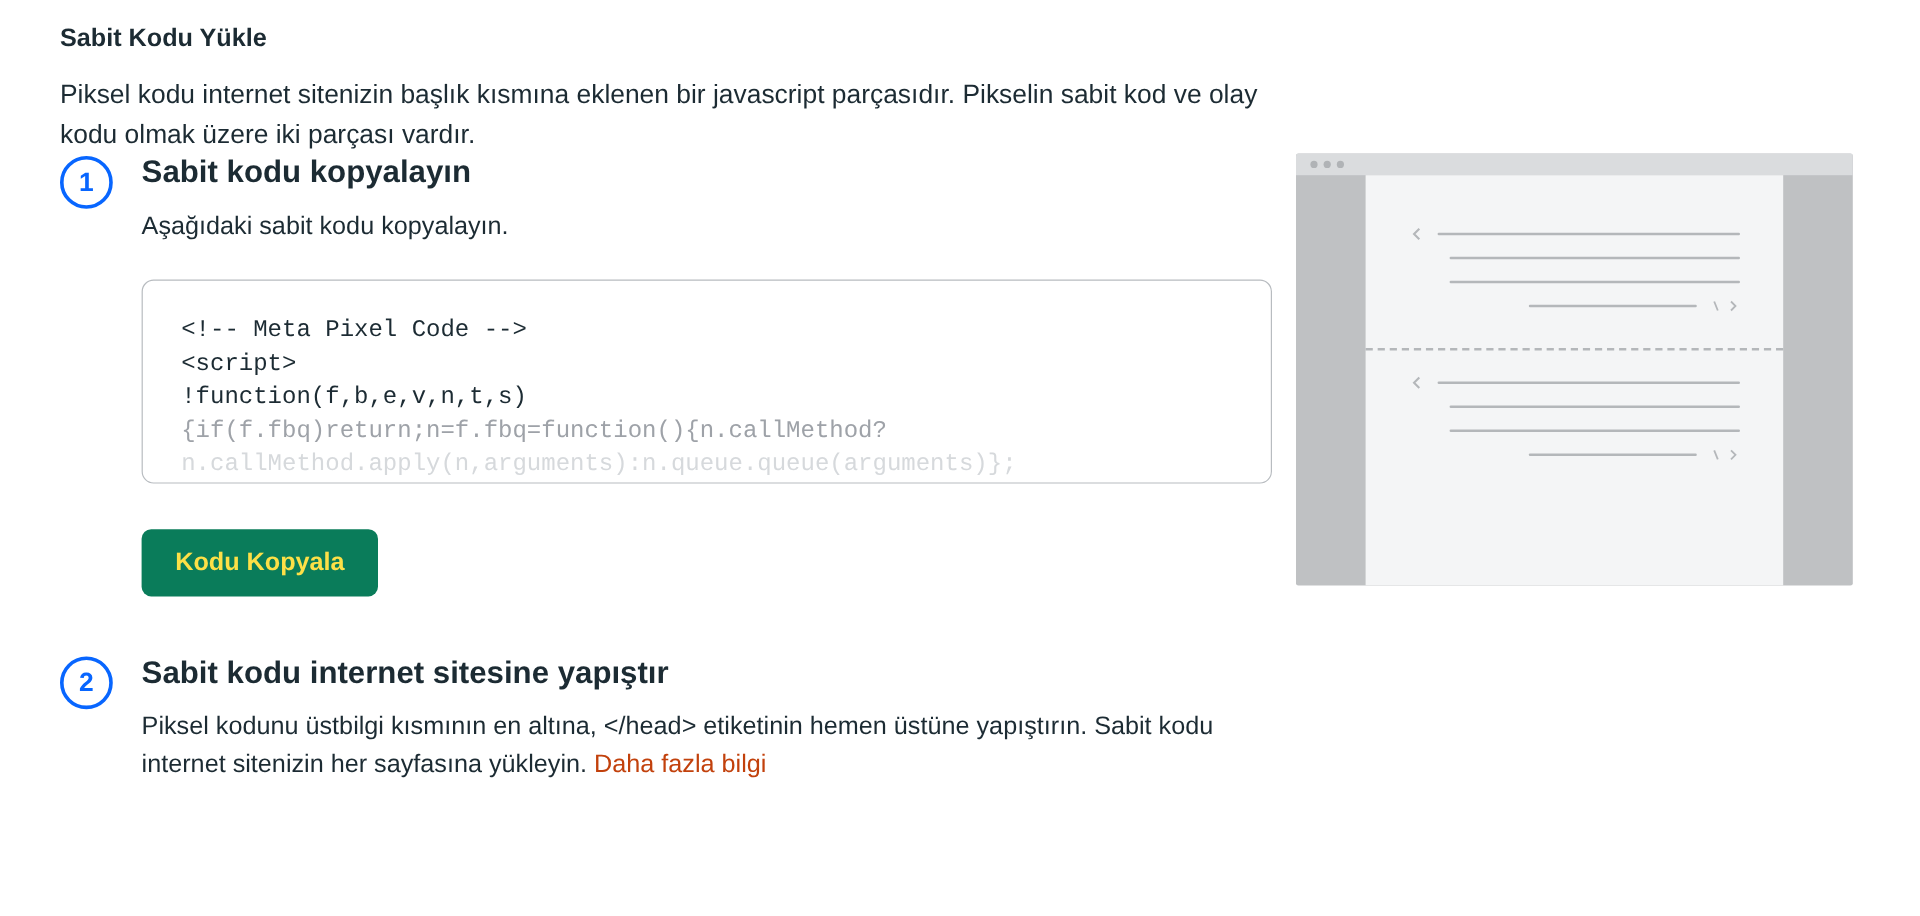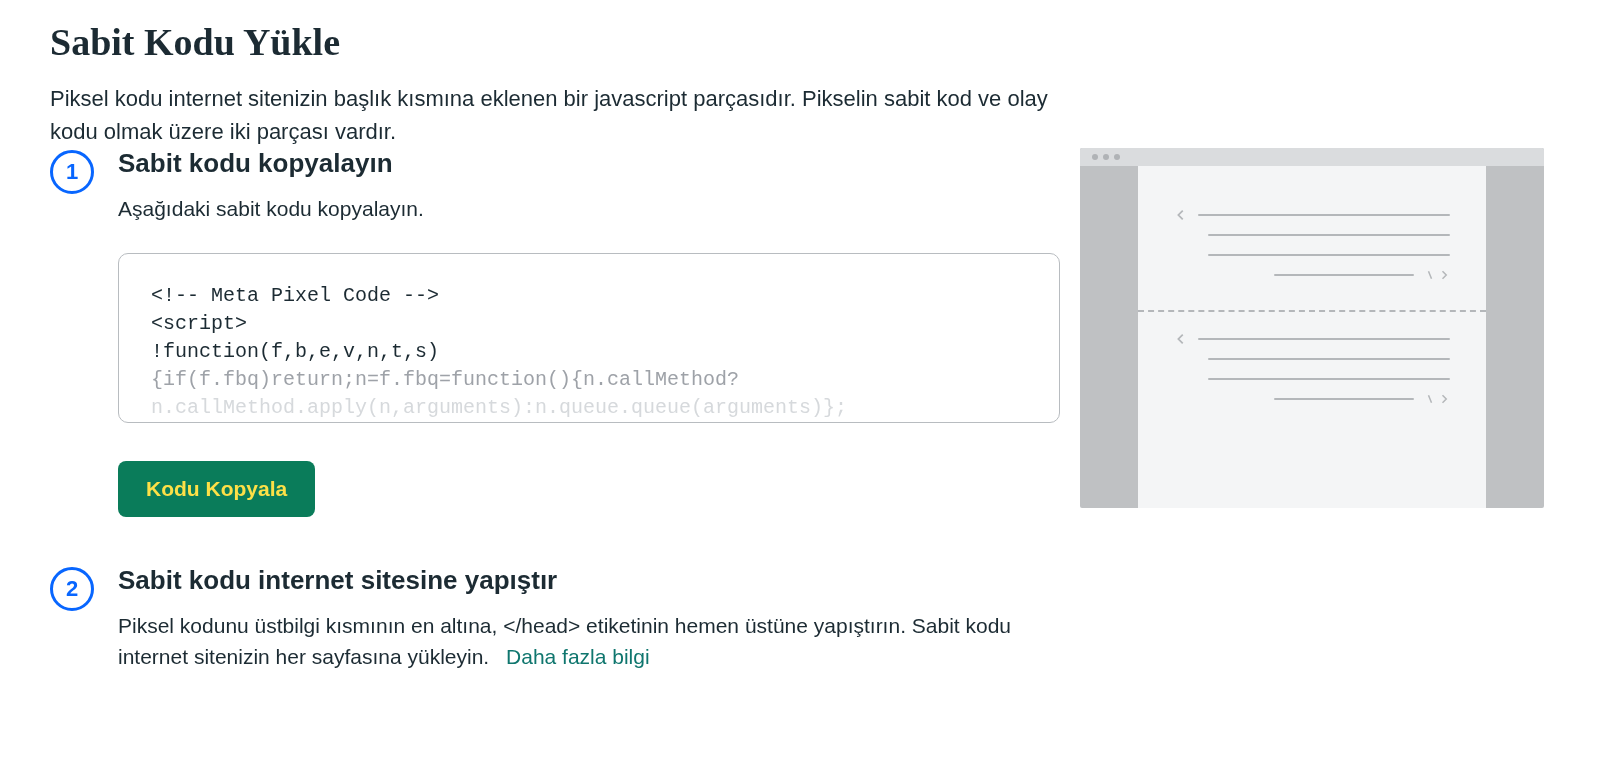--- a/index.html
+++ b/index.html
@@ -4,25 +4,24 @@
   <style>
     * { box-sizing: border-box; margin: 0; padding: 0; }
     body {
       font-family: -apple-system, BlinkMacSystemFont, "Segoe UI", Helvetica, Arial, sans-serif;
       background: #fff;
       color: #1c1e21;
       padding: 20px 50px;
       width: 1600px;
     }
     .header-title {
-      font-size: 38px;
+      font-size: 21px;
       font-weight: 700;
       color: #1c2b33;
       margin-bottom: 18px;
-      font-family: Liberation Serif, serif;
     }
     .header-desc {
       font-size: 22px;
       color: #1c2b33;
       line-height: 1.5;
       max-width: 1020px;
     }
     .content-row {
       display: flex;
       gap: 20px;
@@ -85,24 +84,23 @@
       color: #fde047;
       border: none;
       border-radius: 8px;
       padding: 16px 28px;
       font-size: 21px;
       font-weight: 600;
       cursor: pointer;
       font-family: inherit;
     }
     .link-more {
-      color: #0f766e;
+      color: #c2410c;
       text-decoration: none;
       cursor: pointer;
-      margin-left: 11px;
     }
 
     
     .illus {
       width: 464px;
       height: 360px;
       background: #bfc1c3;
       border-radius: 2px;
       overflow: hidden;
       position: relative;

